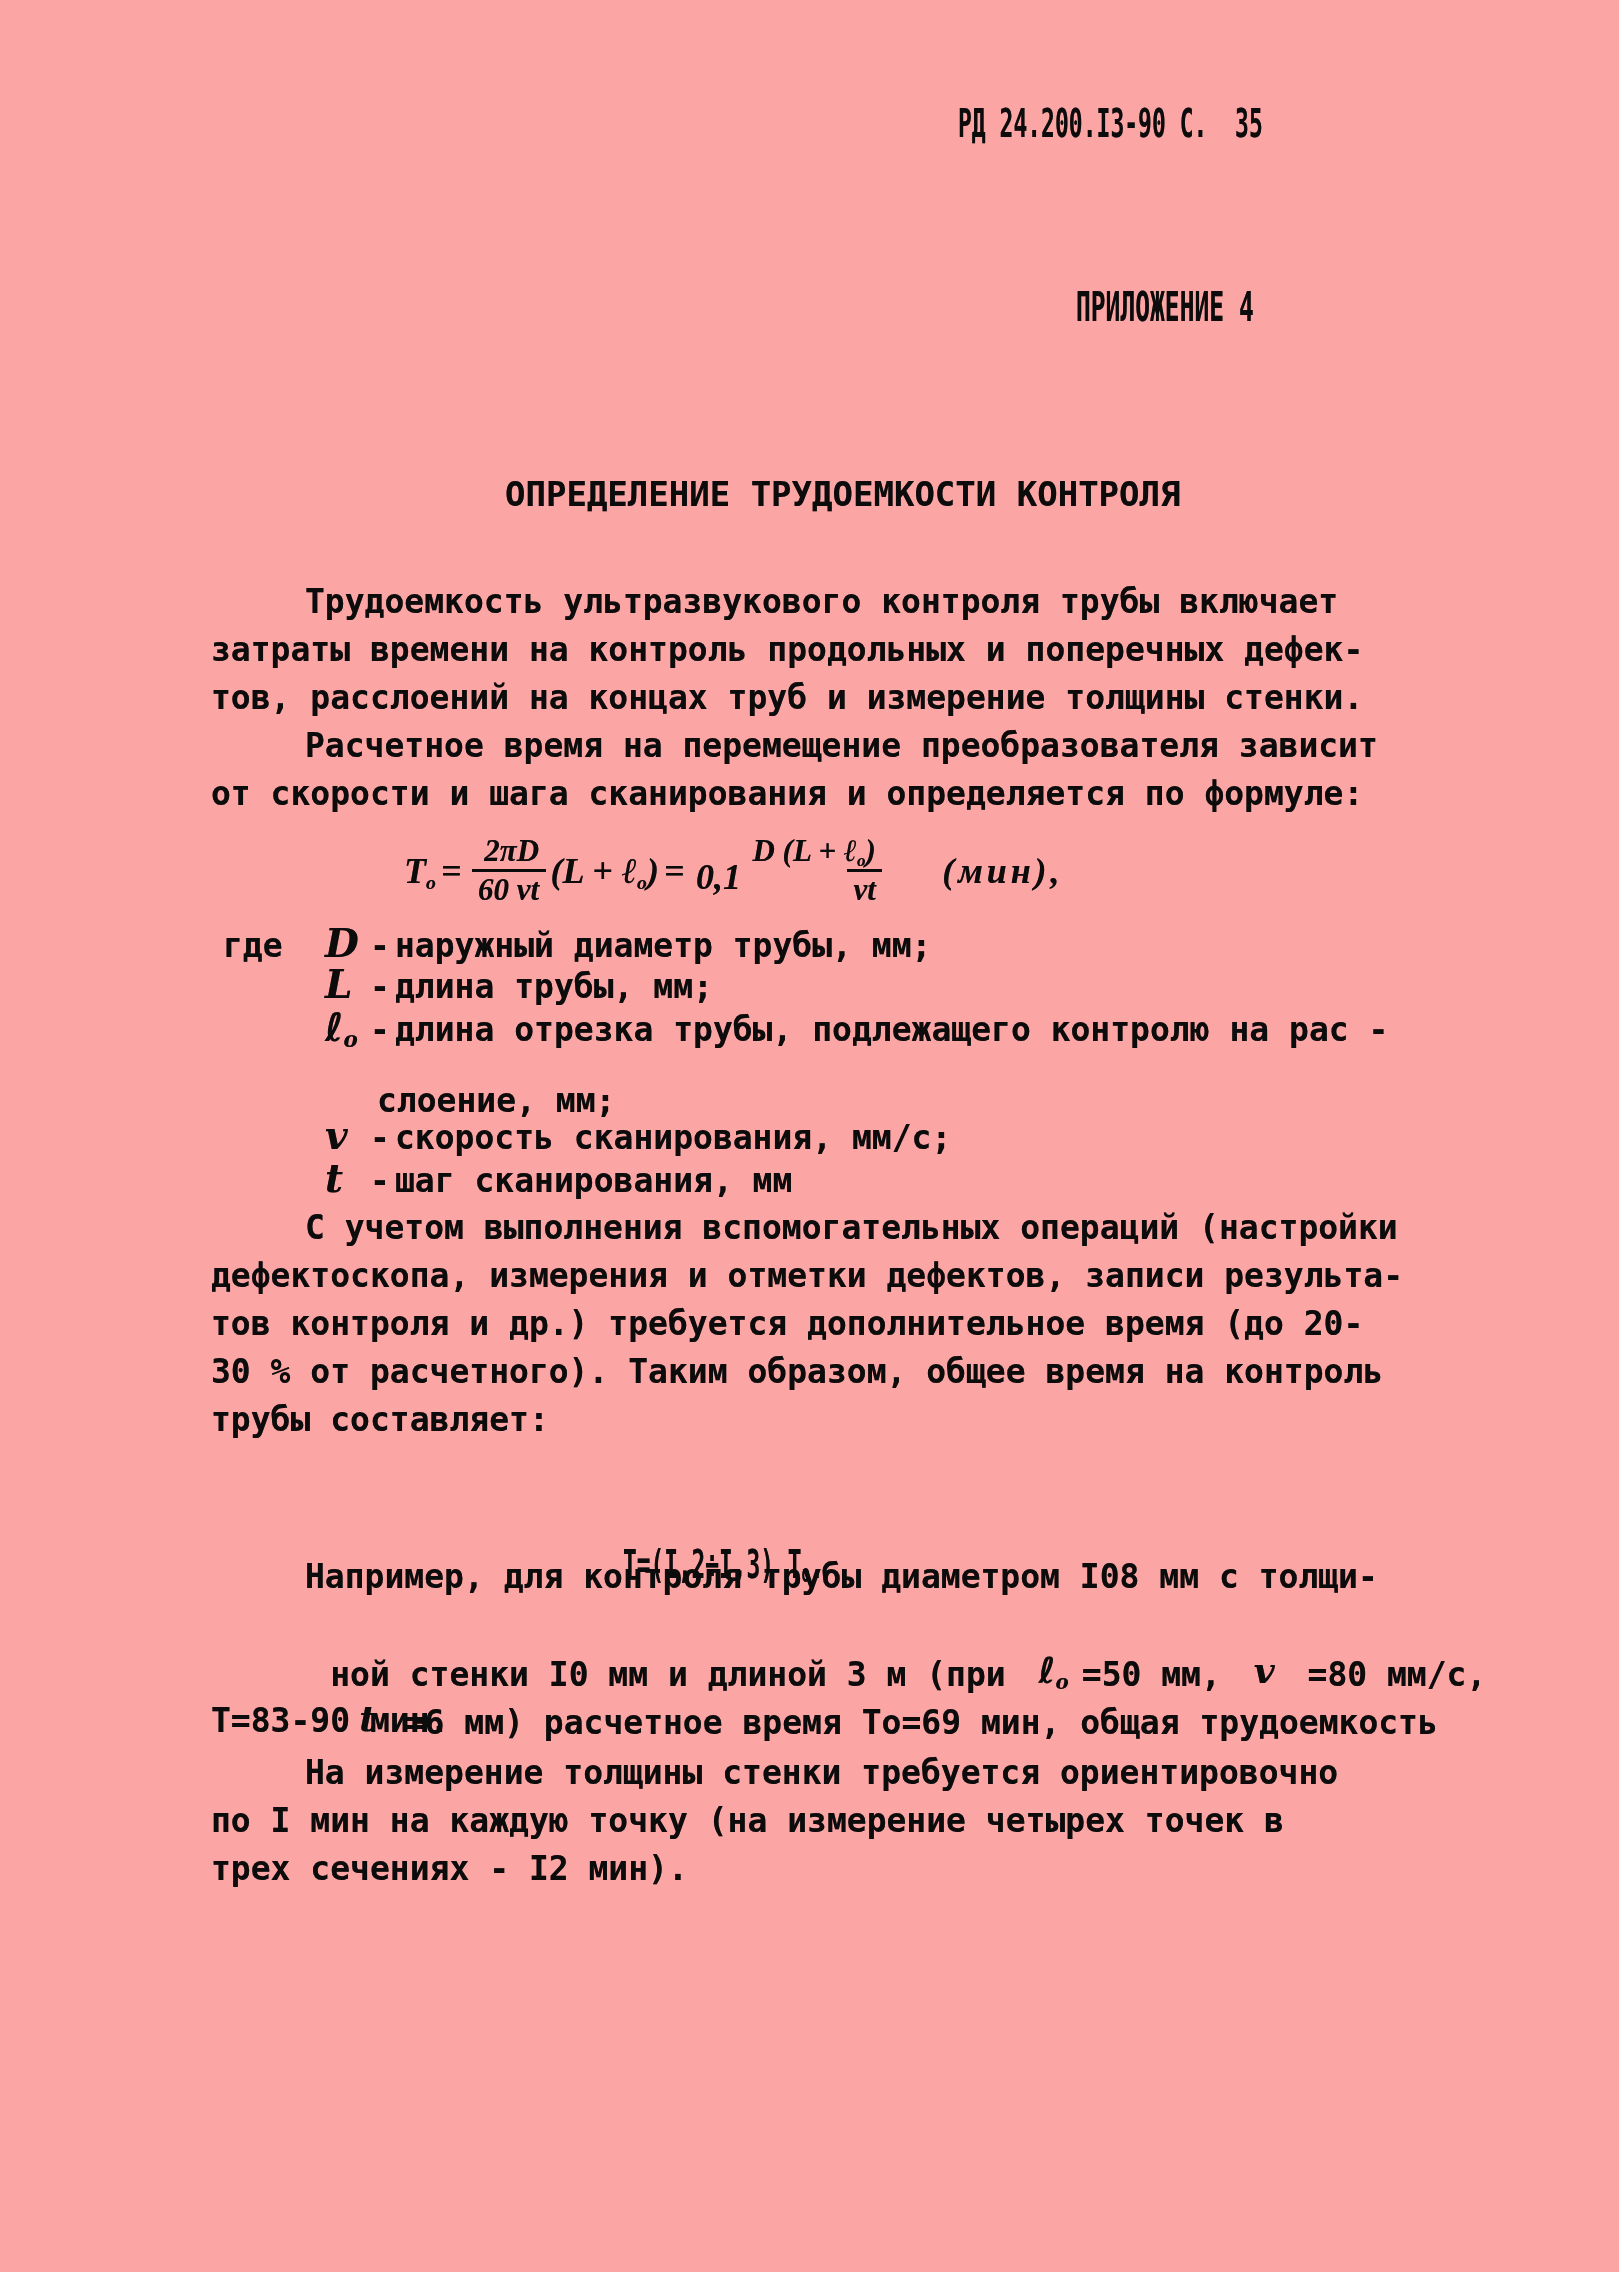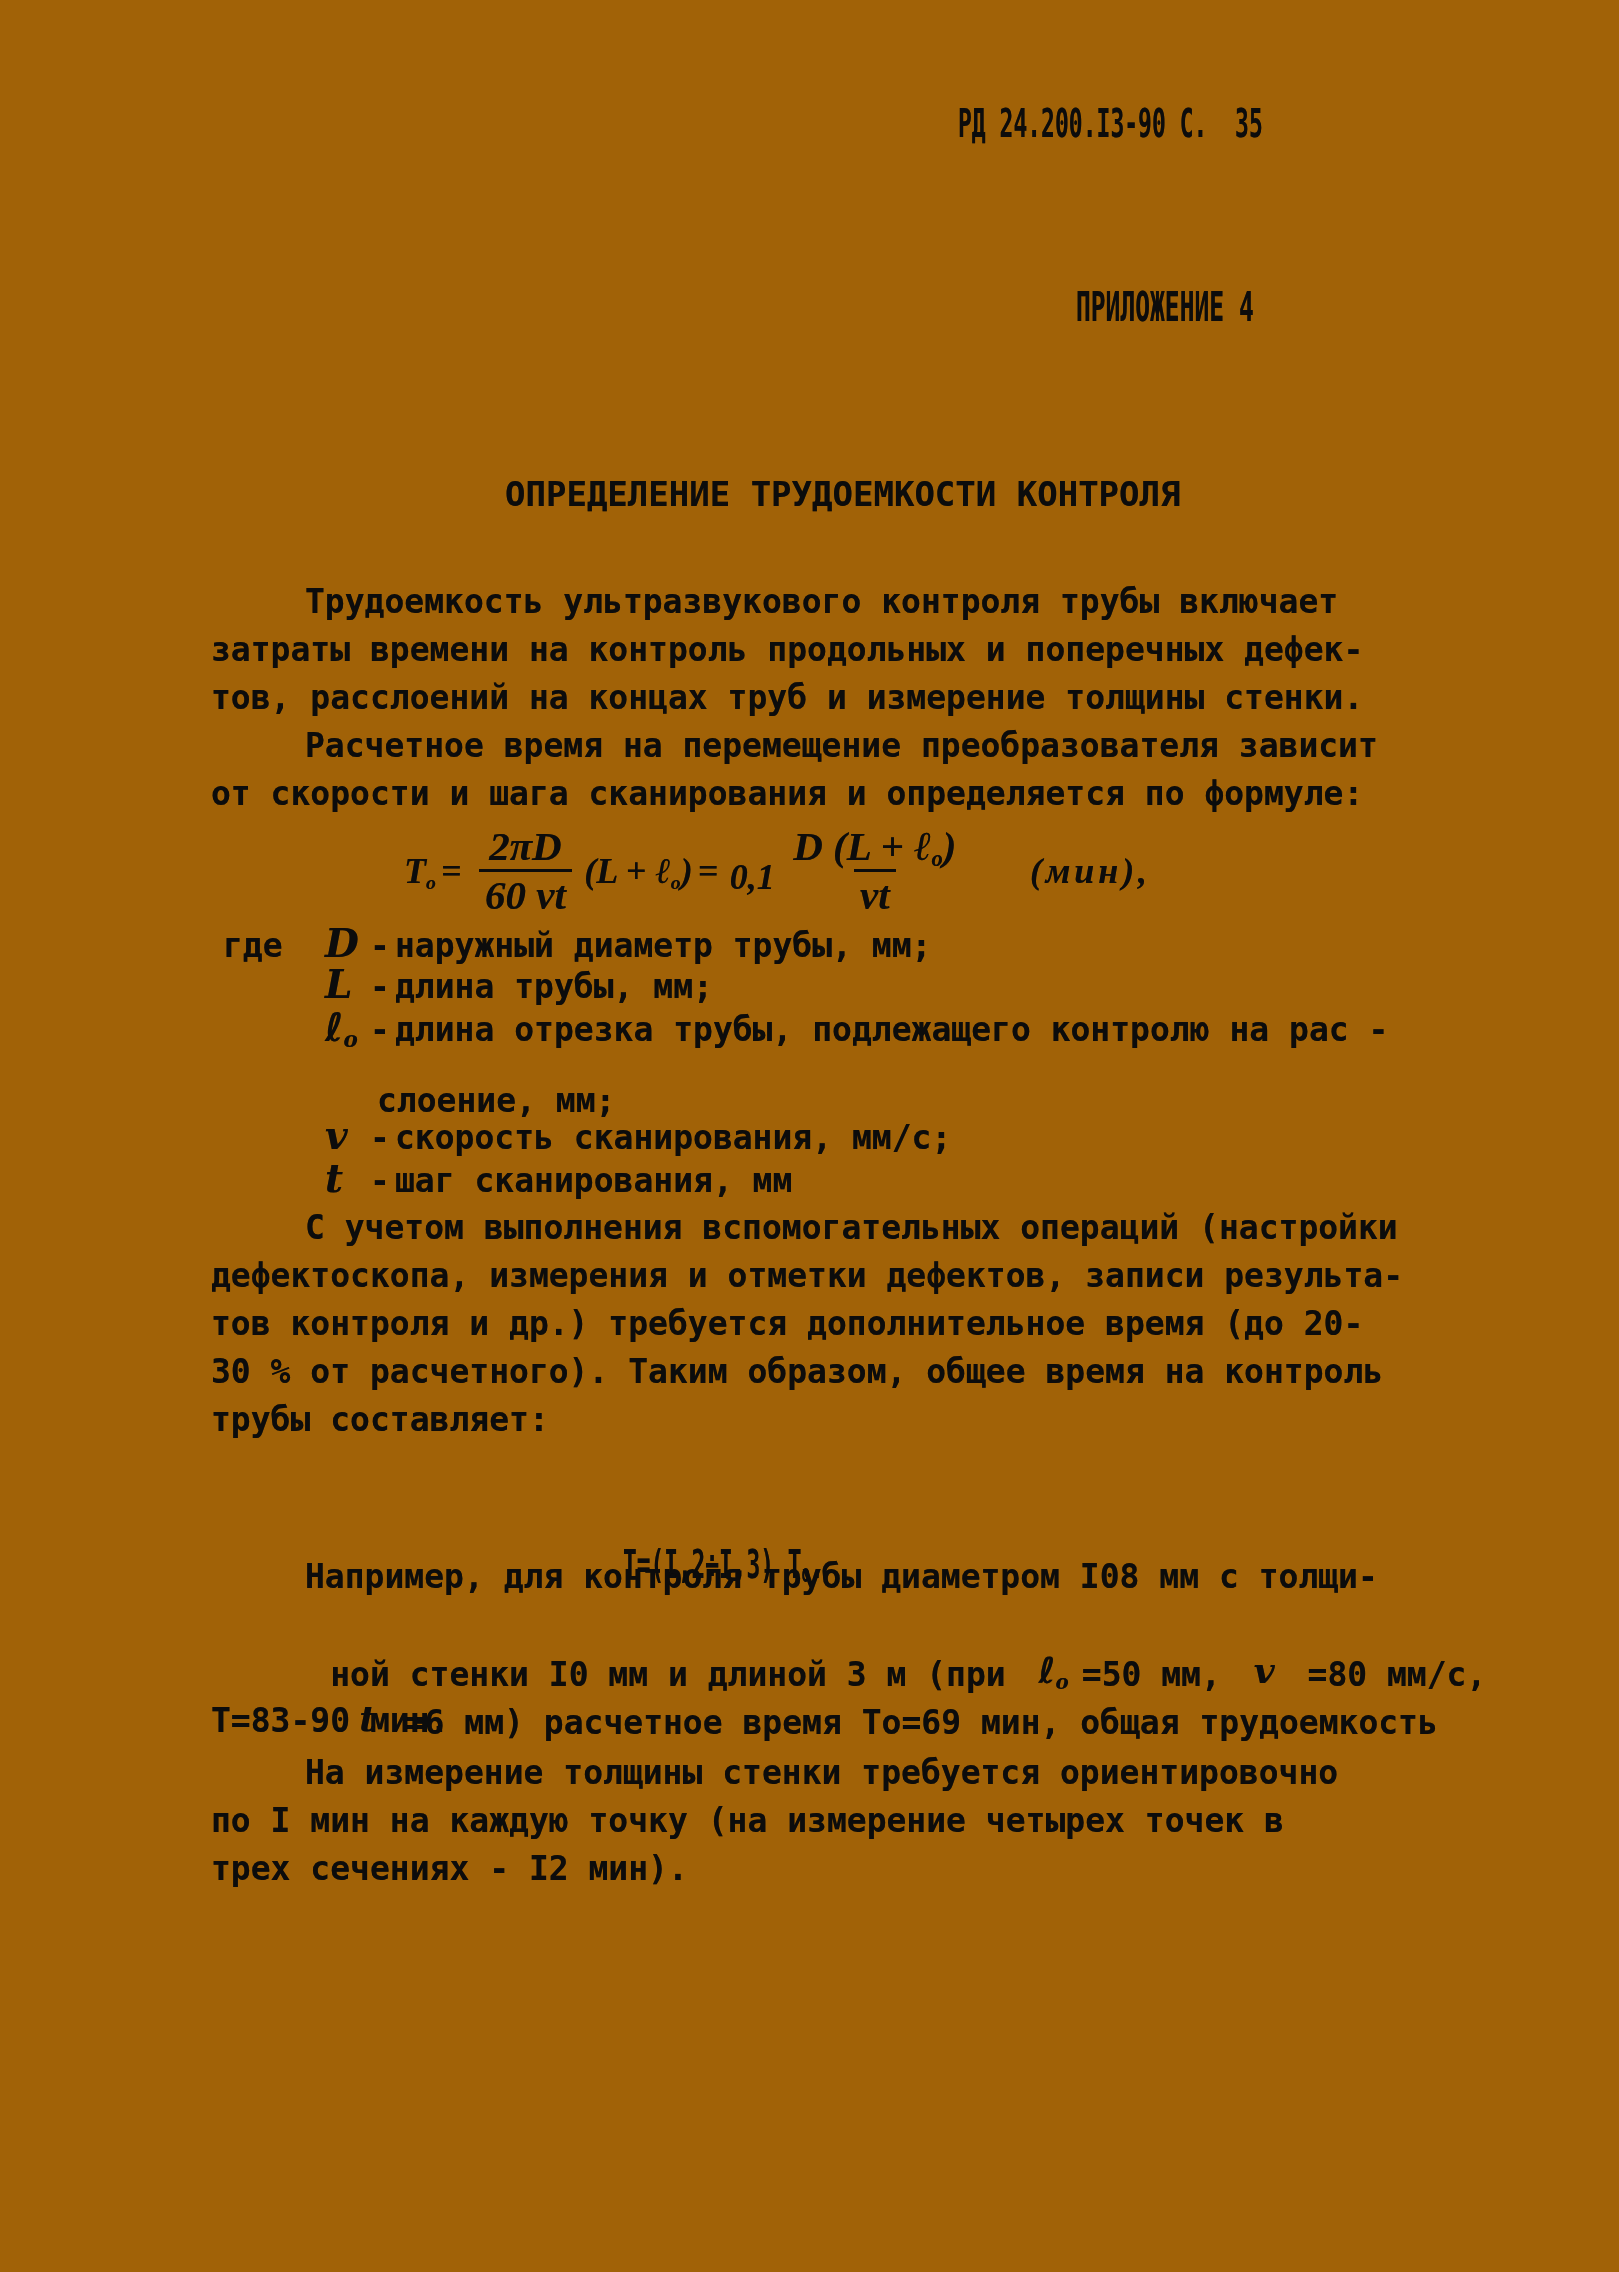--- a/index.html
+++ b/index.html
@@ -1,21 +1,21 @@
 <!DOCTYPE html>
 <html style="font-size:10.3px"><head>
 <meta charset="utf-8">
 <style>
   * { box-sizing: border-box; }
   html, body { margin: 0; padding: 0; background: #ffffff; }
   .page {
     position: relative;
     width: 1619px;
     height: 2273px;
-    background: #a16207;
+    background: #fca5a5;
     overflow: hidden;
     color: #0c0c0c;
     font-family: "DejaVu Sans Mono", monospace;
     font-weight: 700;
     text-shadow: 0 0 0.6px rgba(12,12,12,0.55);
   }
   .typed { font-family: "DejaVu Sans Mono", monospace; font-weight: 700; }
   .hand  { font-family: "DejaVu Serif", "DejaVu Sans", serif; font-style: italic; font-weight: 600; }
 
   .header-line {
@@ -38,21 +38,21 @@
   .indent { padding-left: 94px; }
 
   
   .formula-time {
     position: absolute; left: 404px; top: 823px; height: 96px;
     display: flex; align-items: center;
     font-size: 36px;
     font-family: Liberation Serif, serif; font-style: italic; font-weight: 600;
     white-space: pre;
   }
-  .frac { display: inline-flex; flex-direction: column; align-items: center; margin: 0 12px; font-size: 41px; }
+  .frac { display: inline-flex; flex-direction: column; align-items: flex-end; margin: 0 5px; font-size: 31px; }
   .frac .num { padding: 0 6.4px 1.3px 6.4px; line-height: 1.05; }
   .frac .den { border-top: 3.2px solid #0c0c0c; padding: 2.6px 6.4px 0 6.4px; line-height: 1.05; }
   .f-eq { margin: 0 5.1px; }
   .f-coef { margin-left: 6.4px; margin-top: 12px; }
   .f-unit { margin-left: 55px; letter-spacing: 3.9px; }
   .fsub { font-size: 0.55em; vertical-align: -0.28em; line-height: 0; }
 
   
   .defs { position: absolute; left: 223px; top: 919px; width: 1286px; height: 289px; }
   .def-row { position: absolute; left: 0; display: flex; align-items: baseline; font-size: 33px; line-height: 48px; white-space: pre; }

